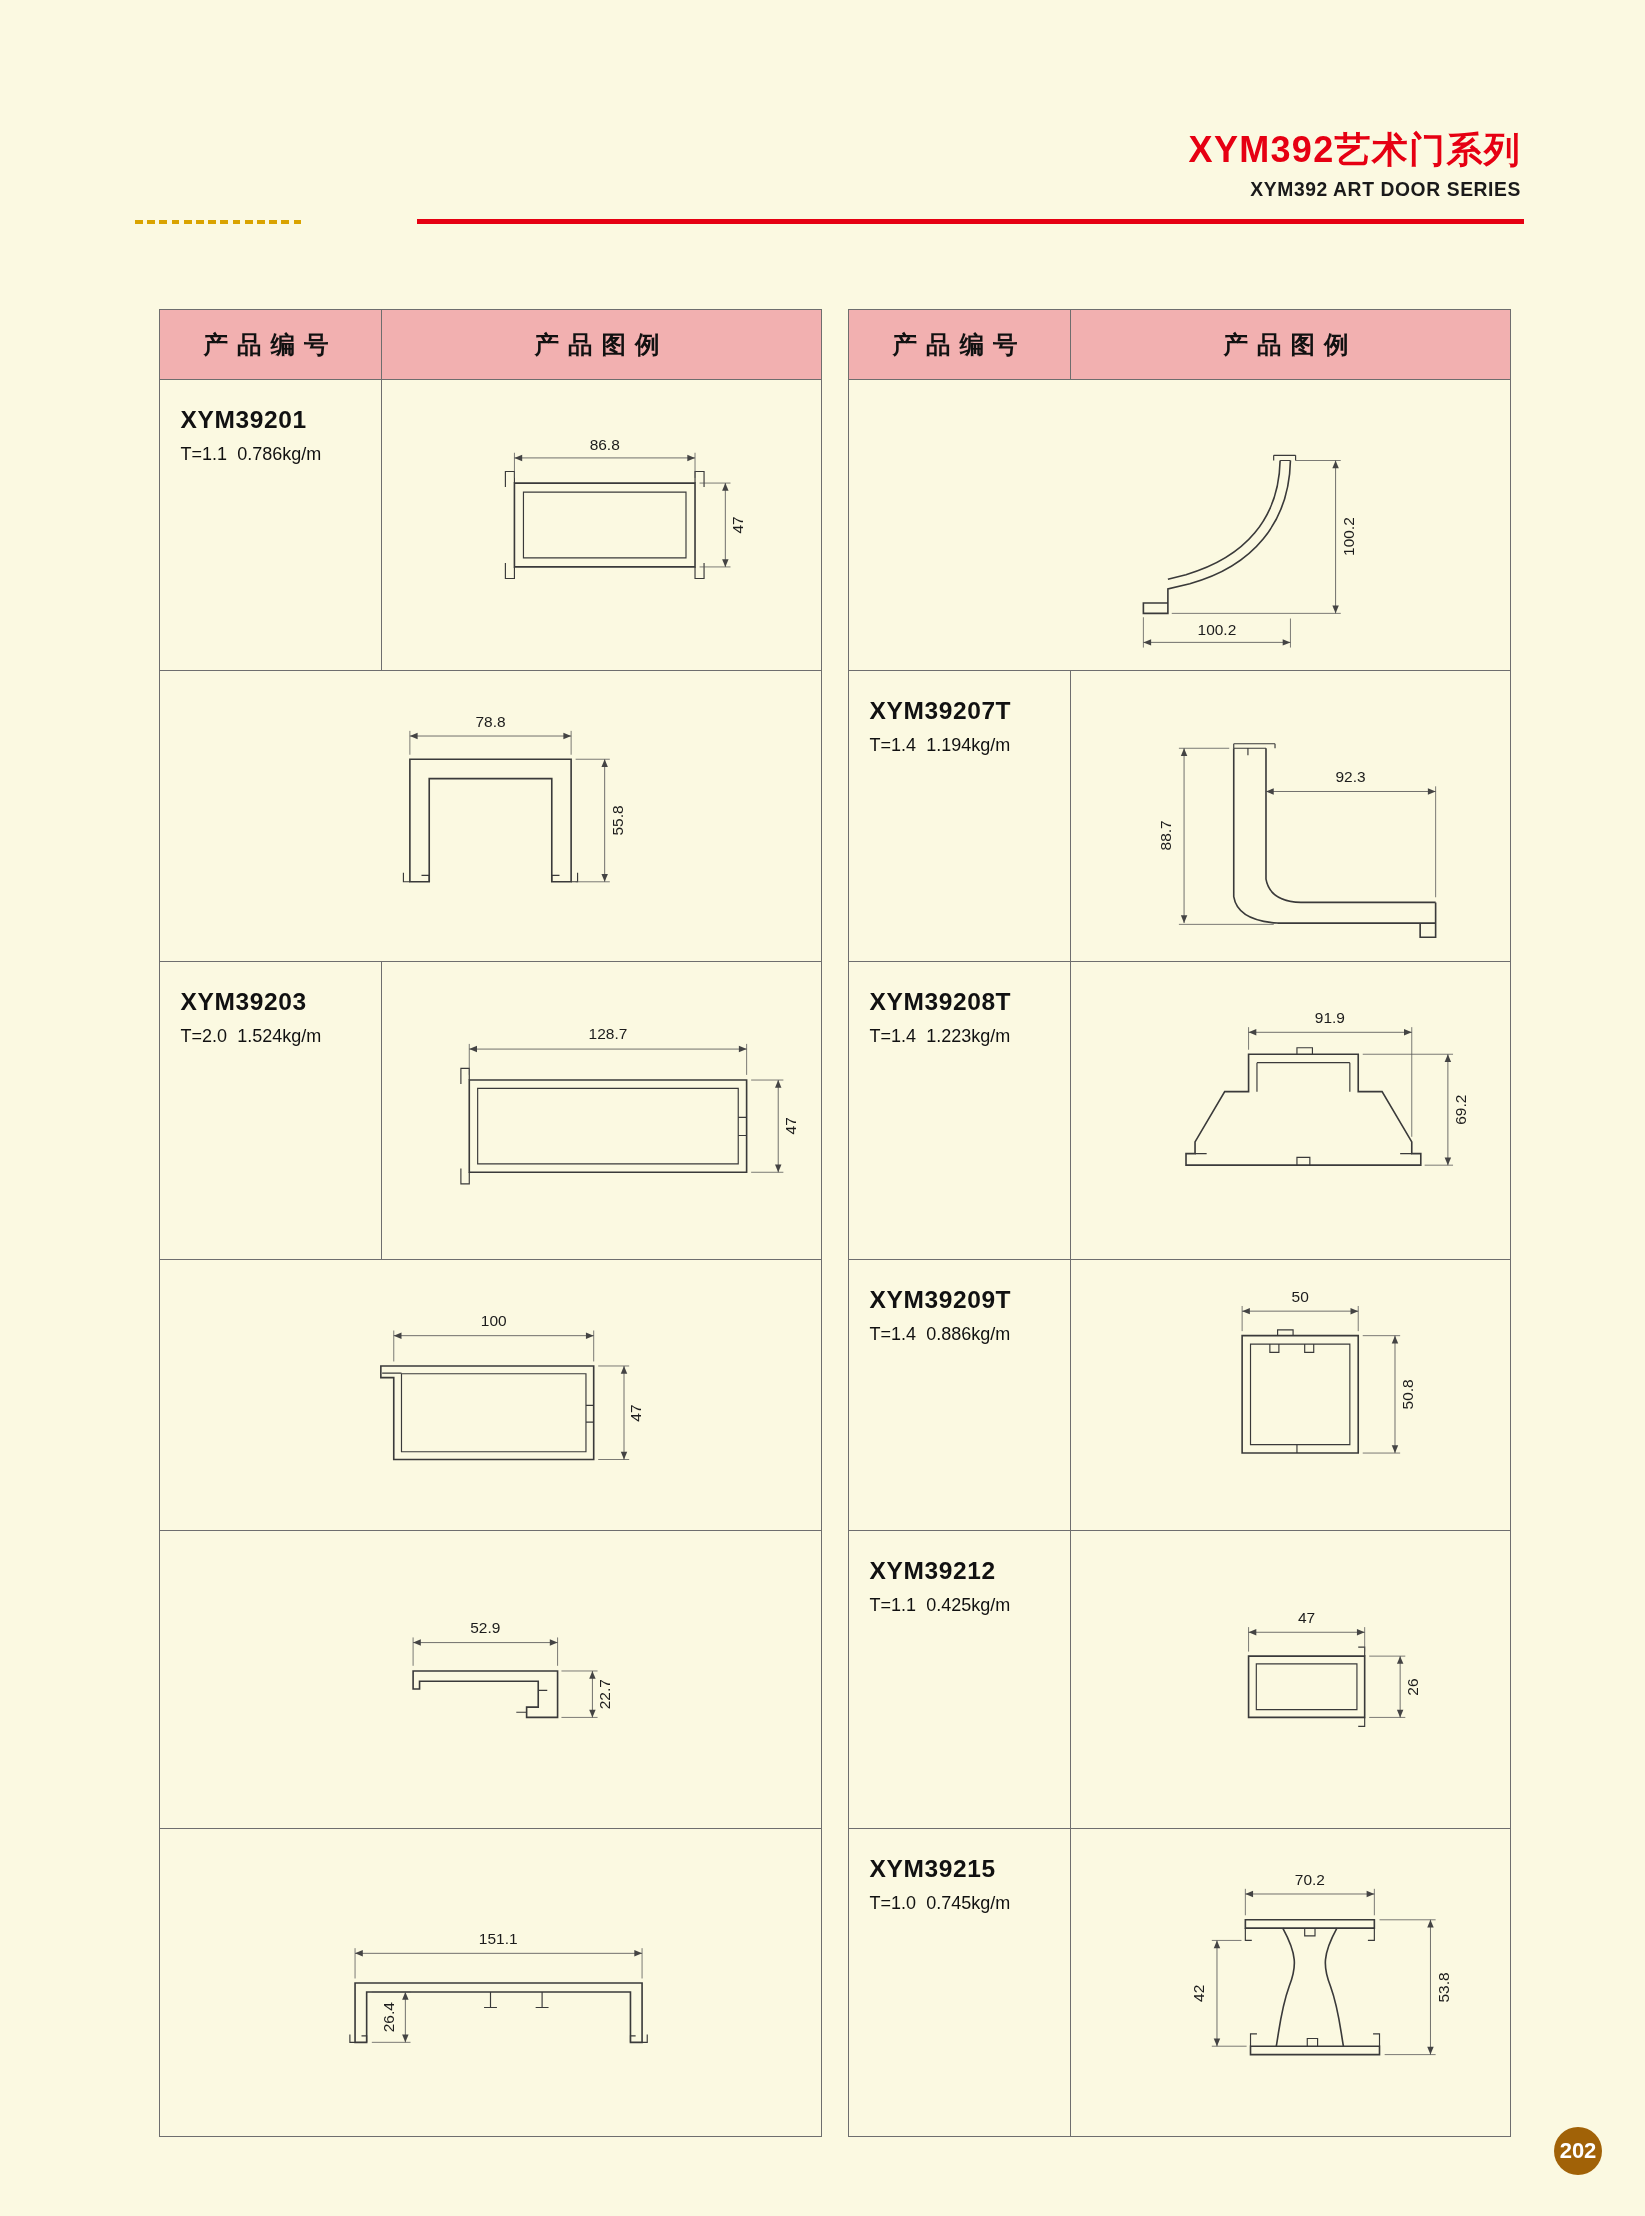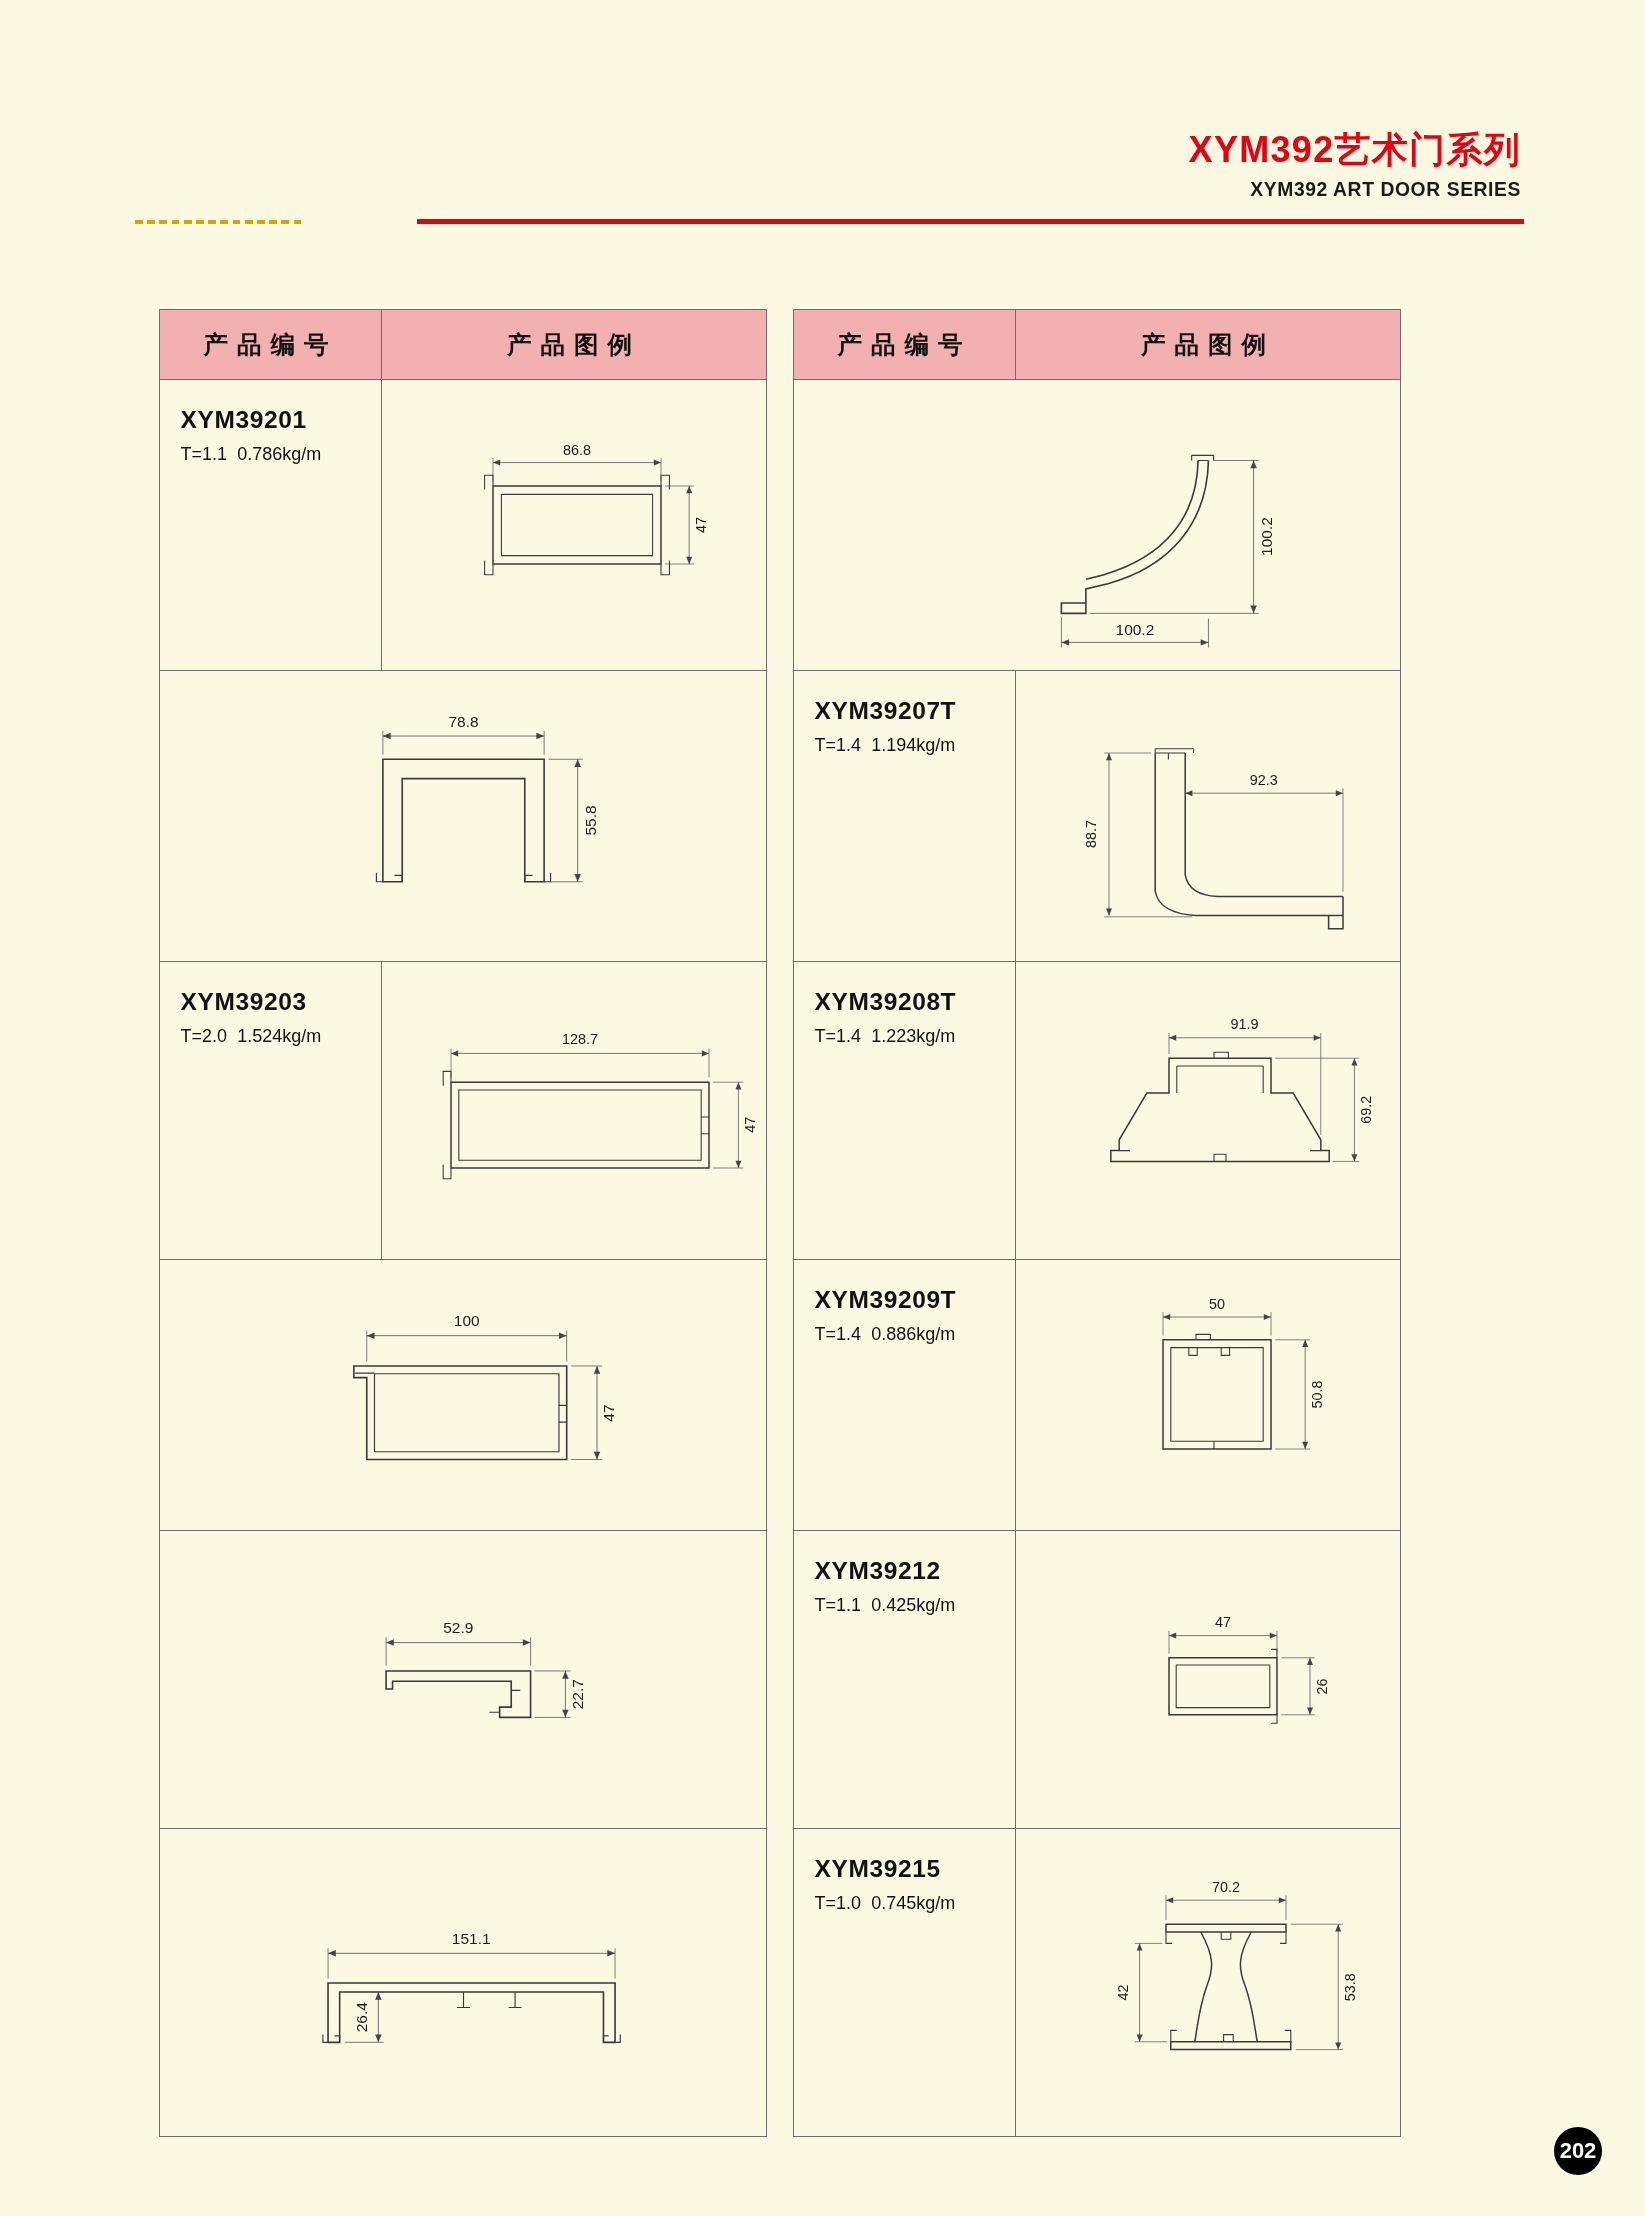--- a/index.html
+++ b/index.html
@@ -15,21 +15,21 @@
   .title-cn { color:#E60012; font-size:36px; font-weight:bold; letter-spacing:1.3px; }
   .title-en { color:#1a1a1a; font-size:19.3px; font-weight:bold; letter-spacing:0.6px; margin-top:3.9px; }
   .rule-row { position:absolute; top:219px; left:135px; width:1389px; height:6.4px; }
   .gold-rule {
     position:absolute; left:0; top:1.3px; width:169px; height:3.9px;
     background:repeating-linear-gradient(90deg,#D9A300 0 7.7px, transparent 7.7px 12.2px);
   }
   .red-rule { position:absolute; left:282px; top:0; width:1107px; height:5.2px; background:#E60012; }
 
   .tables-wrap { position:absolute; top:309px; left:159px; display:flex; gap:26px; }
-  .catalog-table { width:608px; border:1.3px solid #6e6e6e; background:#FBF9E1; }
+  .catalog-table { width:663px; border:1.3px solid #6e6e6e; background:#FBF9E1; }
   .t-header { display:flex; height:70px; background:#F2B0B0; border-bottom:1.3px solid #6e6e6e; }
   .t-header .hcell {
     display:flex; align-items:center; justify-content:center;
     font-size:24.5px; font-weight:bold; letter-spacing:9px; color:#111;
   }
   .t-header .hcell.code { width:222px; border-right:1.3px solid #6e6e6e; }
   .t-header .hcell.draw { flex:1; }
   .t-row { display:flex; border-bottom:1.3px solid #6e6e6e; }
   .t-row:last-child { border-bottom:none; }
   .cell-code { width:222px; border-right:1.3px solid #6e6e6e; padding:26px 5.2px 0 20.6px; }
@@ -40,21 +40,21 @@
   svg.profile { display:block; }
   svg.profile text { font-family:"Liberation Sans", sans-serif; font-size:24px; fill:#1c1c1c; }
   .outline { stroke:#3a3a3a; stroke-width:2.5; fill:none; stroke-linejoin:miter; }
   .thin    { stroke:#3a3a3a; stroke-width:1.8; fill:none; }
   .dim     { stroke:#555; stroke-width:1.3; fill:none; }
   .ext     { stroke:#555; stroke-width:1.2; fill:none; }
 
   .page-badge {
     position:absolute; top:2127px; left:1554px;
     width:48px; height:48px; border-radius:50%;
-    background:#000000; color:#fff;
+    background:#a16207; color:#fff;
     display:flex; align-items:center; justify-content:center;
     font-size:22px; font-weight:bold;
   }
 </style>
 </head>
 <body>
 
 <div class="header-text">
   <div class="title-cn">XYM392艺术门系列</div>
   <div class="title-en">XYM392 ART DOOR SERIES</div>

